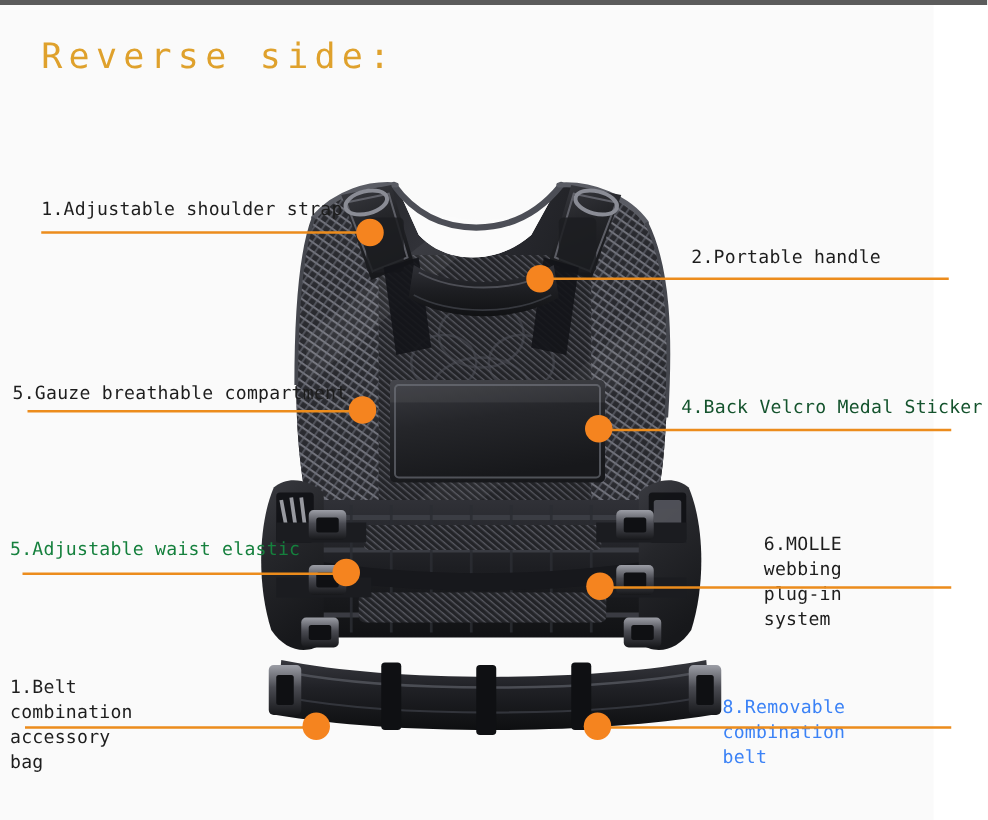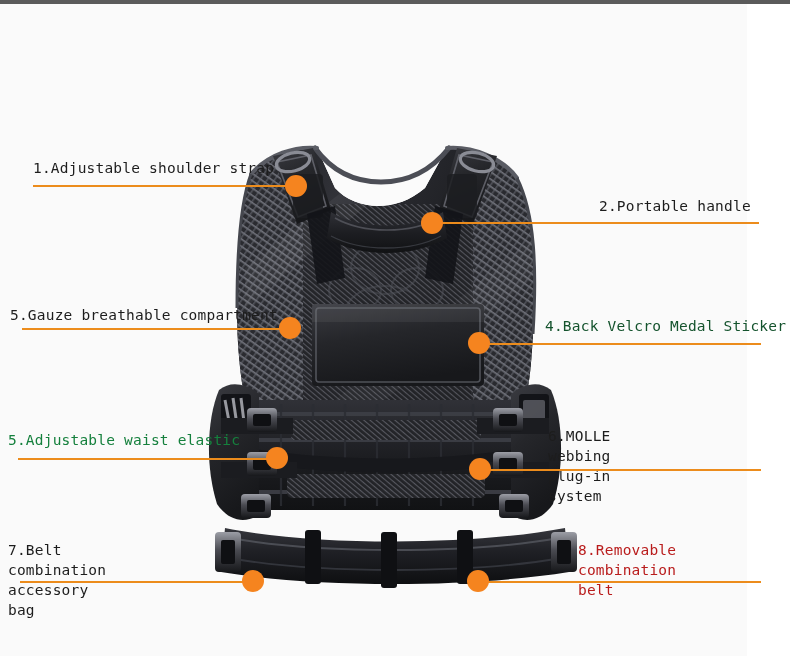--- a/index.html
+++ b/index.html
@@ -100,41 +100,42 @@
   #c3 .dot    { left: 279px; top: 317px; }
 
   #c4 .cap    { left: 545px; top: 316px; }
   #c4 .leader { left: 478px; top: 343px; width: 283px; }
   #c4 .dot    { left: 468px; top: 332px; }
 
   #c5 .cap    { left: 8px;   top: 430px; }
   #c5 .leader { left: 18px;  top: 458px; width: 256px; }
   #c5 .dot    { left: 266px; top: 447px; }
 
-  #c6 .cap    { left: 548px; top: 426px; }
+  #c6 .cap    { left: 611px; top: 426px; }
   #c6 .leader { left: 484px; top: 469px; width: 277px; }
   #c6 .dot    { left: 469px; top: 458px; }
 
   #c7 .cap    { left: 8px;   top: 540px; }
   #c7 .leader { left: 20px;  top: 581px; width: 232px; }
   #c7 .dot    { left: 242px; top: 570px; }
 
   #c8 .cap    { left: 578px; top: 540px; }
   #c8 .leader { left: 482px; top: 581px; width: 279px; }
   #c8 .dot    { left: 467px; top: 570px; }
 </style>
 </head>
 <body>
 
 <div id="page">
 
   <div class="bg-plate" style="background: rgb(250, 250, 250);"></div>
   <div class="bg-white-right"></div>
   <div class="top-bar" style="background: rgb(91, 91, 91);"></div>
 
+  <div class="title" style="color: rgb(223, 161, 44);">Reverse side:</div>
 
   <div class="vest-stage">
     <svg viewBox="0 0 420 500" xmlns="http://www.w3.org/2000/svg" aria-hidden="true">
       <defs>
 
         <pattern id="mesh" width="6" height="6" patternUnits="userSpaceOnUse" patternTransform="rotate(35)">
           <rect width="6" height="6" fill="#2a2b30"></rect>
           <rect width="6" height="1.6" fill="#8d8f99" opacity="0.75"></rect>
           <rect width="1.6" height="6" fill="#6d6f79" opacity="0.6"></rect>
         </pattern>
@@ -332,21 +333,21 @@
     </svg>
   </div>
 
   <div class="callout" id="c1">
     <div class="cap" style="color: rgb(29, 29, 29);">1.Adjustable shoulder strap</div>
     <div class="leader" style="background: rgb(236, 140, 28);"></div>
     <div class="dot" style="background: rgb(245, 132, 31);"></div>
   </div>
 
   <div class="callout" id="c2">
-    <div class="cap" style="color: rgb(29, 29, 29); margin-left: 46px;">2.Portable handle</div>
+    <div class="cap" style="color: rgb(29, 29, 29);">2.Portable handle</div>
     <div class="leader" style="background: rgb(236, 140, 28);"></div>
     <div class="dot" style="background: rgb(245, 132, 31);"></div>
   </div>
 
   <div class="callout" id="c3">
     <div class="cap" style="color: rgb(29, 29, 29);">5.Gauze breathable compartment</div>
     <div class="leader" style="background: rgb(236, 140, 28);"></div>
     <div class="dot" style="background: rgb(245, 132, 31);"></div>
   </div>
 
@@ -363,26 +364,26 @@
   </div>
 
   <div class="callout" id="c6">
     <div class="cap two-line" style="color: rgb(29, 29, 29);">6.MOLLE webbing plug-in
 system</div>
     <div class="leader" style="background: rgb(236, 140, 28);"></div>
     <div class="dot" style="background: rgb(245, 132, 31);"></div>
   </div>
 
   <div class="callout" id="c7">
-    <div class="cap two-line" style="color: rgb(29, 29, 29);">7.Belt combination accessory
+    <div class="cap two-line" style="color: rgb(29, 29, 29);">1.Belt combination accessory
  bag</div>
     <div class="leader" style="background: rgb(236, 140, 28);"></div>
     <div class="dot" style="background: rgb(245, 132, 31);"></div>
   </div>
 
   <div class="callout" id="c8">
-    <div class="cap two-line" style="color: #b91c1c;">8.Removable combination
+    <div class="cap two-line" style="color: #3b82f6; margin-top: 16px;">8.Removable combination
  belt</div>
     <div class="leader" style="background: rgb(236, 140, 28);"></div>
     <div class="dot" style="background: rgb(245, 132, 31);"></div>
   </div>
 
 </div>
 
 </body></html>

